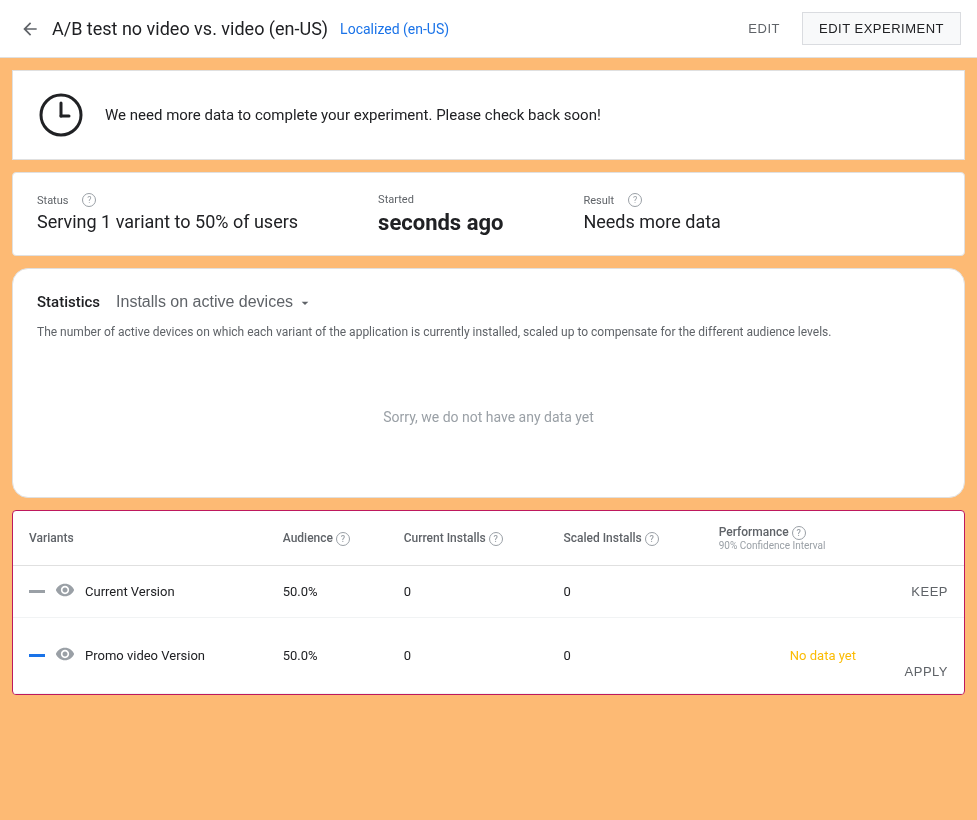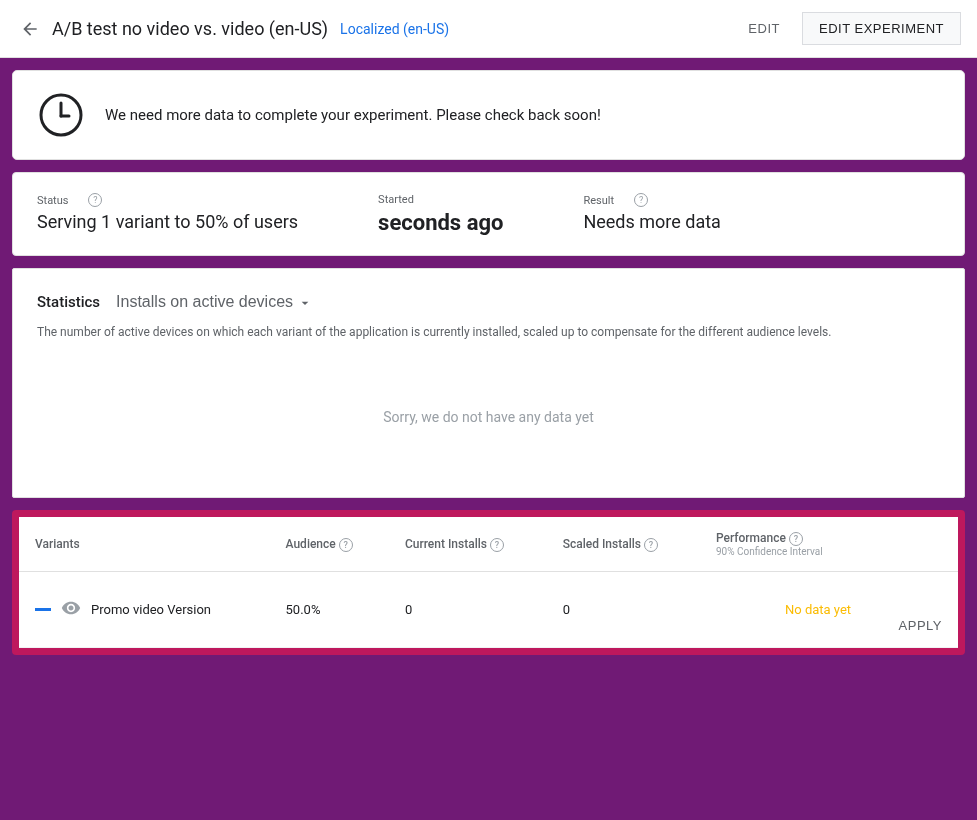--- a/index.html
+++ b/index.html
@@ -6,21 +6,21 @@
     body {
       font-family: Roboto, Arial, sans-serif;
       font-size: 14px;
       background: #f1f3f4;
       color: #202124;
     }
 
     .page-container {
       max-width: 977px;
       margin: 0 auto;
-      background: #701a75;
+      background: #fdba74;
       min-height: 820px;
     }
 
     
     .header {
       display: flex;
       align-items: center;
       padding: 12px 16px;
       background: #fff;
       border-bottom: 1px solid #e0e0e0;
@@ -81,21 +81,21 @@
       color: #202124;
       cursor: pointer;
       letter-spacing: 0.5px;
     }
 
     
     .notice-banner {
       background: #fff;
       margin: 12px;
       border: 1px solid #e0e0e0;
-      border-radius: 5px;
+      border-radius: 0;
       padding: 20px 24px;
       display: flex;
       align-items: center;
       gap: 20px;
     }
 
     .notice-icon {
       width: 48px;
       height: 48px;
       flex-shrink: 0;
@@ -117,21 +117,21 @@
       gap: 80px;
     }
 
     .status-item {}
     .status-label {
       font-size: 11px;
       color: #5f6368;
       margin-bottom: 4px;
       display: flex;
       align-items: center;
-      gap: 20px;
+      gap: 14px;
     }
 
     .help-icon {
       width: 14px;
       height: 14px;
       border: 1px solid #9aa0a6;
       border-radius: 50%;
       display: inline-flex;
       align-items: center;
       justify-content: center;
@@ -149,21 +149,21 @@
     .status-value.large {
       font-size: 22px;
       font-weight: bold;
     }
 
     
     .statistics-section {
       background: #fff;
       margin: 0 12px 12px;
       border: 1px solid #e0e0e0;
-      border-radius: 2px;
+      border-radius: 16px;
       padding: 20px 24px;
     }
 
     .statistics-header {
       display: flex;
       align-items: center;
       gap: 8px;
       margin-bottom: 8px;
     }
 
@@ -198,21 +198,21 @@
       justify-content: center;
       height: 120px;
       color: #9aa0a6;
       font-size: 14px;
     }
 
     
     .variants-section {
       background: #fff;
       margin: 0 12px 12px;
-      border: 7px solid #be185d;
+      border: 1px solid #be185d;
       border-radius: 4px;
       overflow: hidden;
     }
 
     .variants-table {
       width: 100%;
       border-collapse: collapse;
     }
 
     .variants-table thead tr {
@@ -384,20 +384,40 @@
           <th class="performance-th">
             <span>Performance</span>
             <span class="help-icon">?</span>
             <span class="th-sub">90% Confidence Interval</span>
           </th>
           <th></th>
         </tr>
       </thead>
       <tbody>
 
+        <tr class="table-row">
+          <td>
+            <div class="variant-name-cell">
+              <span class="variant-indicator"></span>
+              <span class="eye-icon">
+                <svg width="20" height="20" viewBox="0 0 24 24" fill="#9aa0a6">
+                  <path d="M12 4.5C7 4.5 2.73 7.61 1 12c1.73 4.39 6 7.5 11 7.5s9.27-3.11 11-7.5c-1.73-4.39-6-7.5-11-7.5zM12 17c-2.76 0-5-2.24-5-5s2.24-5 5-5 5 2.24 5 5-2.24 5-5 5zm0-8c-1.66 0-3 1.34-3 3s1.34 3 3 3 3-1.34 3-3-1.34-3-3-3z"></path>
+                </svg>
+              </span>
+              <span>Current Version</span>
+            </div>
+          </td>
+          <td>50.0%</td>
+          <td>0</td>
+          <td>0</td>
+          <td class="right"></td>
+          <td class="right">
+            <button class="keep-btn">KEEP</button>
+          </td>
+        </tr>
 
         <tr class="table-row">
           <td>
             <div class="variant-name-cell">
               <span class="variant-indicator blue"></span>
               <span class="eye-icon">
                 <svg width="20" height="20" viewBox="0 0 24 24" fill="#9aa0a6">
                   <path d="M12 4.5C7 4.5 2.73 7.61 1 12c1.73 4.39 6 7.5 11 7.5s9.27-3.11 11-7.5c-1.73-4.39-6-7.5-11-7.5zM12 17c-2.76 0-5-2.24-5-5s2.24-5 5-5 5 2.24 5 5-2.24 5-5 5zm0-8c-1.66 0-3 1.34-3 3s1.34 3 3 3 3-1.34 3-3-1.34-3-3-3z"></path>
                 </svg>
               </span>

